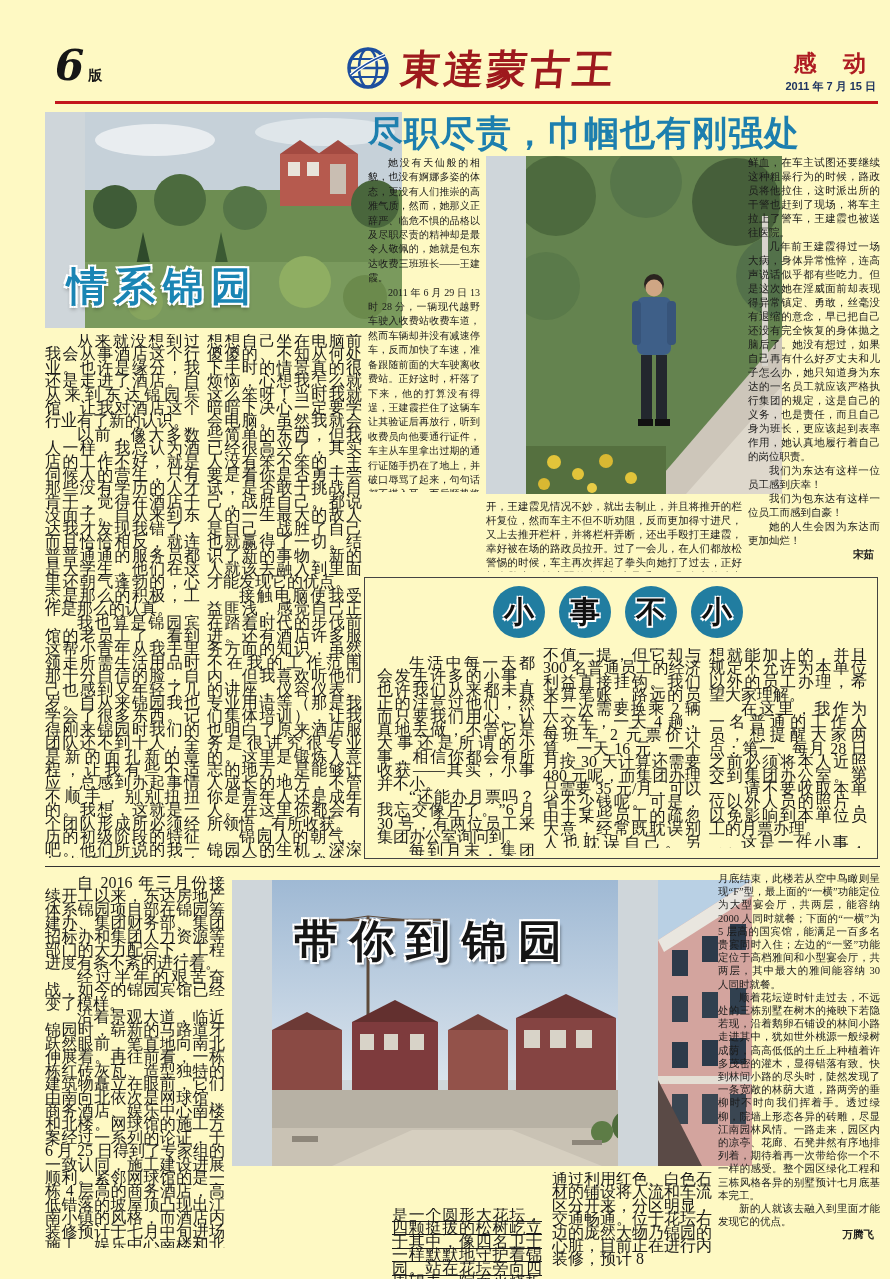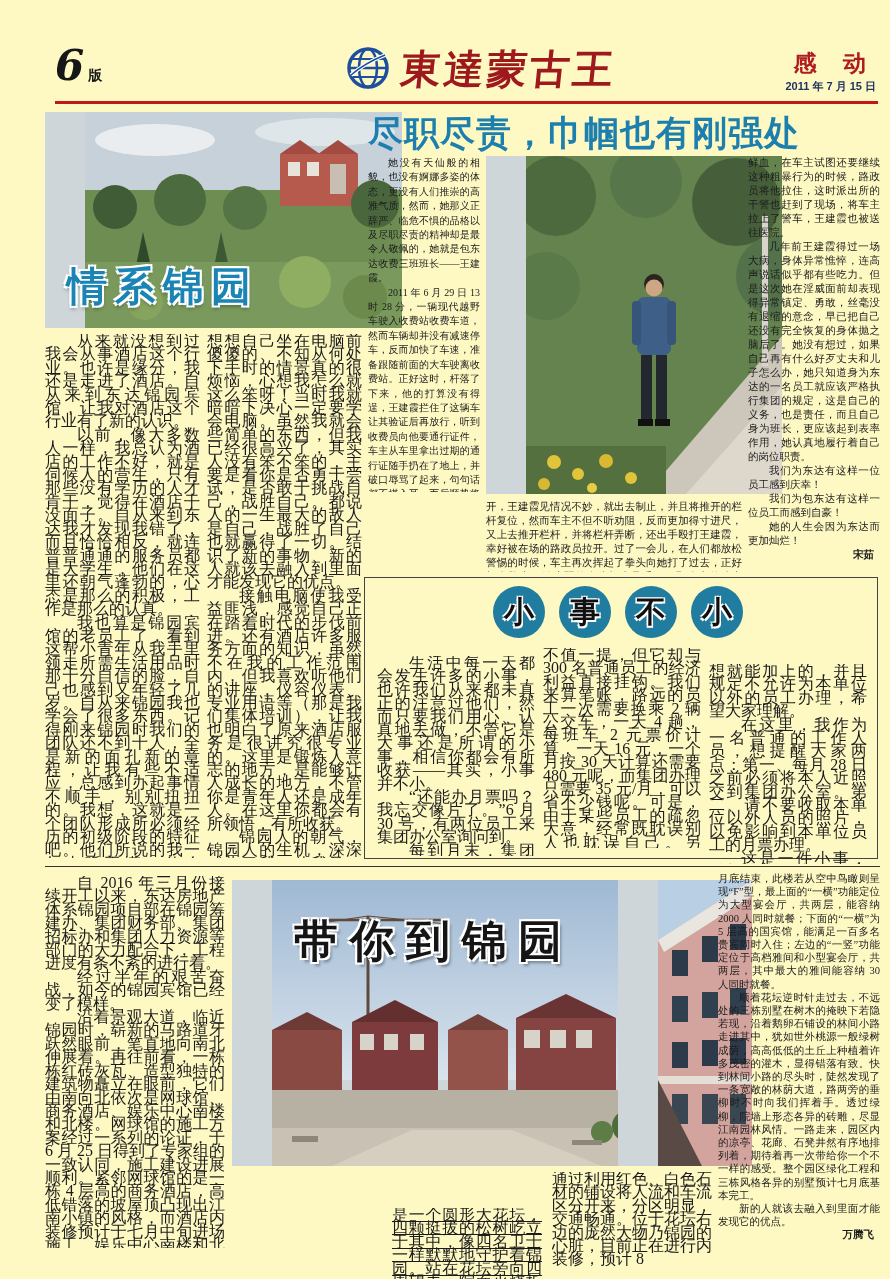--- a/index.html
+++ b/index.html
@@ -166,21 +166,21 @@
       <span class="tcircle">小</span>
     </div>
     <div class="abs art" style="left:12px;top:70px;width:158px;height:200px;margin-top:8px;">
       <p>生活中每一天都会发生许多的小事，也许我们从来都未真正的注意过他们，然而只要我们用心、认真地去做，不管它是大事还是所谓的小事，相信你都会有所收获——其实，小事并不小。</p>
       <p>“还能办月票吗？我忘交像片了。”6 月 30 号，有两位员工来集团办公室询问到。</p>
       <p>每到月末，集团公司都会给在市区居住的员工优惠办理乘车卡（俗称月票）。在单位，这件事本来</p>
     </div>
     <div class="abs art" style="left:178px;top:70px;width:158px;height:200px;">
       <p class="cont">不值一提，但它却与 300 名普通员工的经济利益直接挂钩。我们来算笔账，路远的员工一次需要换乘 2 辆公交车，一天 4 趟，每班车 2 元票价计算，一天 16 元，一个月按 30 天计算还需要 480 元呢，而集团办理只需要 35 元/月，可以省不少钱呢。可是，由于某些员工的疏忽大意，经常既耽误别人也耽误自己。另外，这是集团公司与公交公司相互协商、有固定名额限制的一项职工福利，不是办理月票的员工</p>
     </div>
-    <div class="abs art" style="left:344px;top:70px;width:158px;height:200px;margin-top:16px;">
+    <div class="abs art" style="left:344px;top:70px;width:158px;height:200px;">
       <p class="cont">想就能加上的，并且规定不允许为本单位以外的员工办理，希望大家理解。</p>
       <p>在这里，我作为一名普通的工作人员，想提醒大家两点：第一、每月 28 日之前必须将本人近照交到集团办公室。第二、请不要收取本单位以外人员的照片，以免影响到本单位员工的月票办理。</p>
       <p>这是一件小事，希望大家把它放在心上。记住，它和你有关。</p>
       <p class="byline">刘淑娟</p>
     </div>
   </div>
 
   <div class="abs thin-rule" style="left:45px;top:866px;width:835px;"></div>
 
   <div class="abs art" style="left:45px;top:876px;width:180px;height:372px;">

